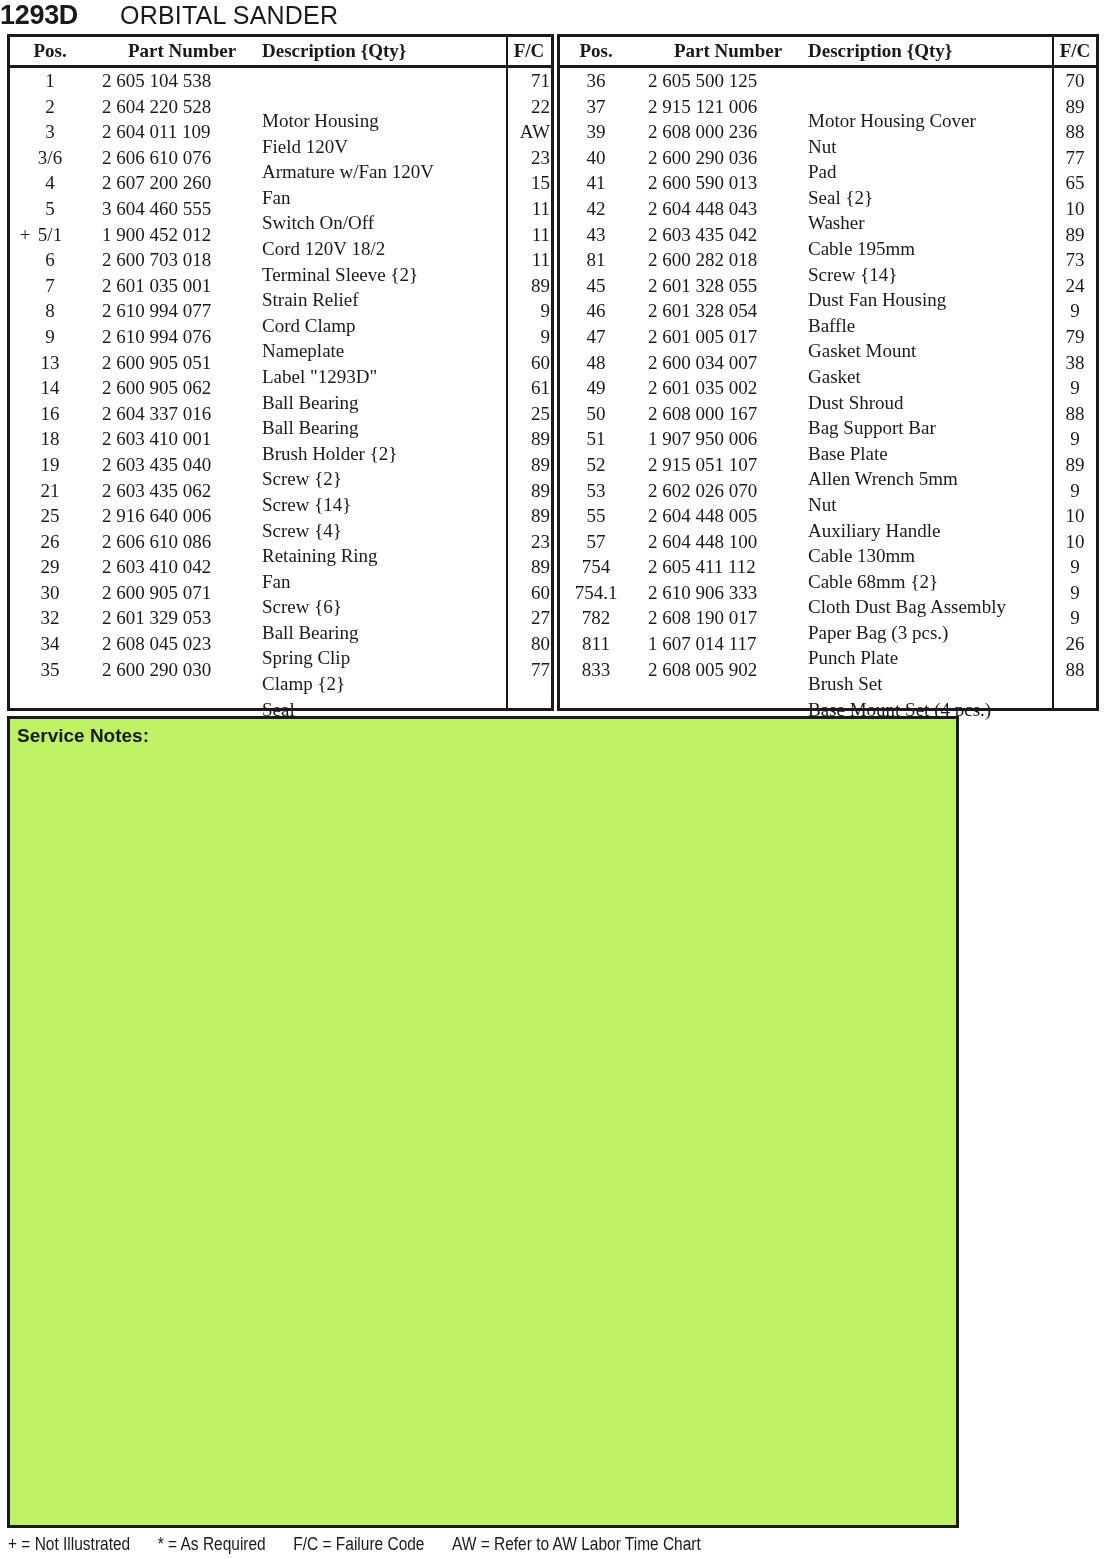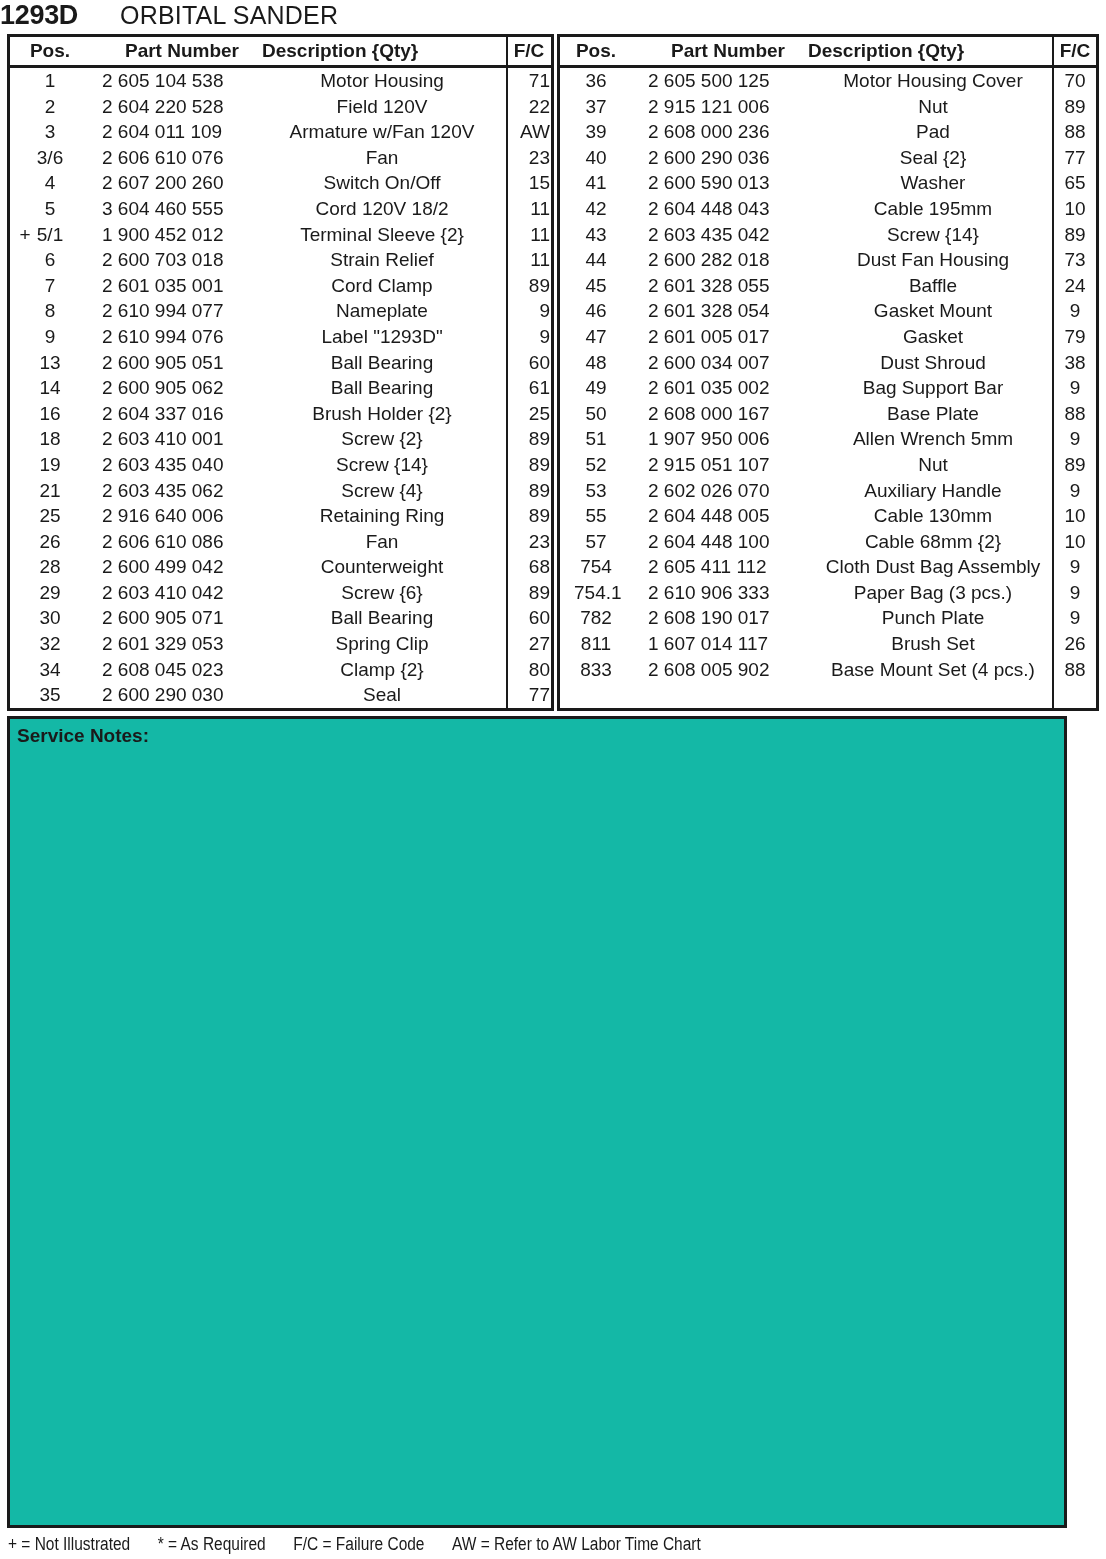--- a/index.html
+++ b/index.html
@@ -41,20 +41,21 @@
   }
 
   
   #tables-frame {
     position: absolute;
     left: 7px;
     top: 34px;
     width: 1092px;
     height: 677px;
     display: flex;
+    font-family: Liberation Serif, serif;
   }
   .parts-table {
     position: relative;
     box-sizing: border-box;
     border: 3px solid #1a1a1a;
     background: #fff;
   }
   #left-table  { width: 547px; height: 677px; }
   #table-gap   { width: 3px; }
   #right-table { width: 542px; height: 677px; }
@@ -86,21 +87,21 @@
     position: absolute;
     top: 0;
     height: 25.6px;
     line-height: 25.6px;
     font-size: 19px;
     white-space: nowrap;
   }
   .c-flag  { text-align: center; }
   .c-pos   { text-align: center; }
   .c-pn    { text-align: left; }
-  .c-desc  { text-align: center; }
+  .c-desc  { text-align: left; margin-top: 40px; }
   .c-fc    { text-align: center; }
 
   
   .fc-rule {
     position: absolute;
     top: 0;
     bottom: 0;
     width: 2px;
     background: #1a1a1a;
   }
@@ -126,25 +127,25 @@
   #right-table .hcell.h-pos  { left: 14px;  width: 44px;  text-align: center; }
   #right-table .hcell.h-pn   { left: 88px;  width: 160px; text-align: center; }
   #right-table .hcell.h-desc { left: 248px; width: 250px; text-align: left; }
   #right-table .hcell.h-fc   { left: 494px; width: 42px;  text-align: center; }
 
   
   #service-notes-box {
     position: absolute;
     left: 7px;
     top: 716px;
-    width: 1060px;
+    width: 952px;
     height: 812px;
     box-sizing: border-box;
     border: 3px solid #1a1a1a;
-    background: #14b8a6;
+    background: #bef264;
   }
   #service-notes-label {
     position: absolute;
     left: 7px;
     top: 5px;
     font-size: 19px;
     font-weight: bold;
     line-height: 24px;
   }
 
@@ -309,27 +310,20 @@
         </div>
         <div class="row">
           <div class="cell c-flag"></div>
           <div class="cell c-pos">26</div>
           <div class="cell c-pn">2 606 610 086</div>
           <div class="cell c-desc">Fan</div>
           <div class="cell c-fc">23</div>
         </div>
         <div class="row">
           <div class="cell c-flag"></div>
-          <div class="cell c-pos">28</div>
-          <div class="cell c-pn">2 600 499 042</div>
-          <div class="cell c-desc">Counterweight</div>
-          <div class="cell c-fc">68</div>
-        </div>
-        <div class="row">
-          <div class="cell c-flag"></div>
           <div class="cell c-pos">29</div>
           <div class="cell c-pn">2 603 410 042</div>
           <div class="cell c-desc">Screw {6}</div>
           <div class="cell c-fc">89</div>
         </div>
         <div class="row">
           <div class="cell c-flag"></div>
           <div class="cell c-pos">30</div>
           <div class="cell c-pn">2 600 905 071</div>
           <div class="cell c-desc">Ball Bearing</div>
@@ -406,21 +400,21 @@
           <div class="cell c-desc">Cable 195mm</div>
           <div class="cell c-fc">10</div>
         </div>
         <div class="row">
           <div class="cell c-pos">43</div>
           <div class="cell c-pn">2 603 435 042</div>
           <div class="cell c-desc">Screw {14}</div>
           <div class="cell c-fc">89</div>
         </div>
         <div class="row">
-          <div class="cell c-pos">44</div>
+          <div class="cell c-pos">81</div>
           <div class="cell c-pn">2 600 282 018</div>
           <div class="cell c-desc">Dust Fan Housing</div>
           <div class="cell c-fc">73</div>
         </div>
         <div class="row">
           <div class="cell c-pos">45</div>
           <div class="cell c-pn">2 601 328 055</div>
           <div class="cell c-desc">Baffle</div>
           <div class="cell c-fc">24</div>
         </div>

